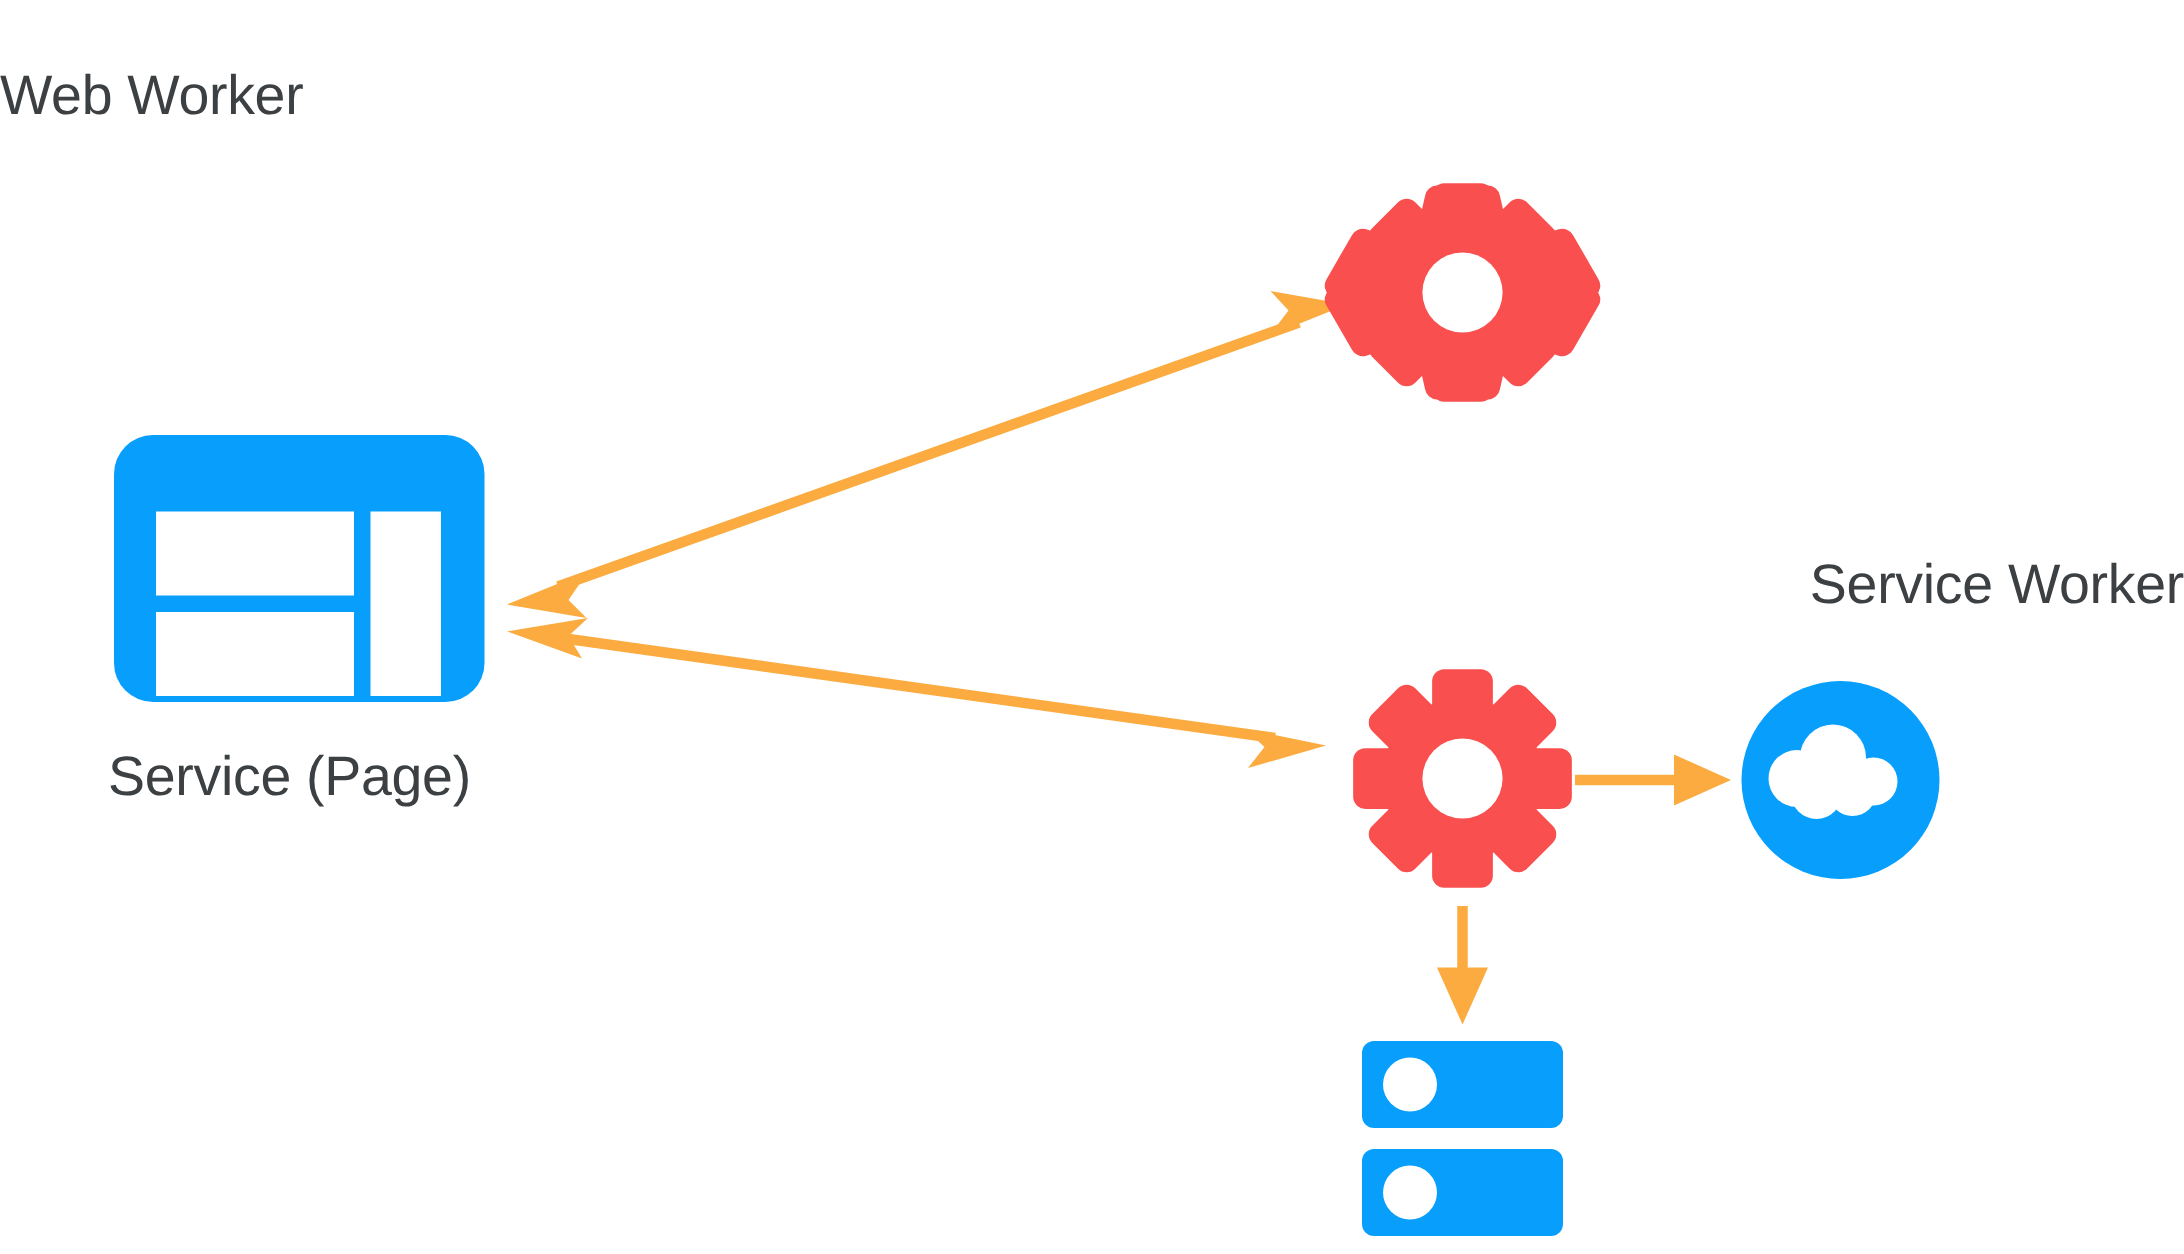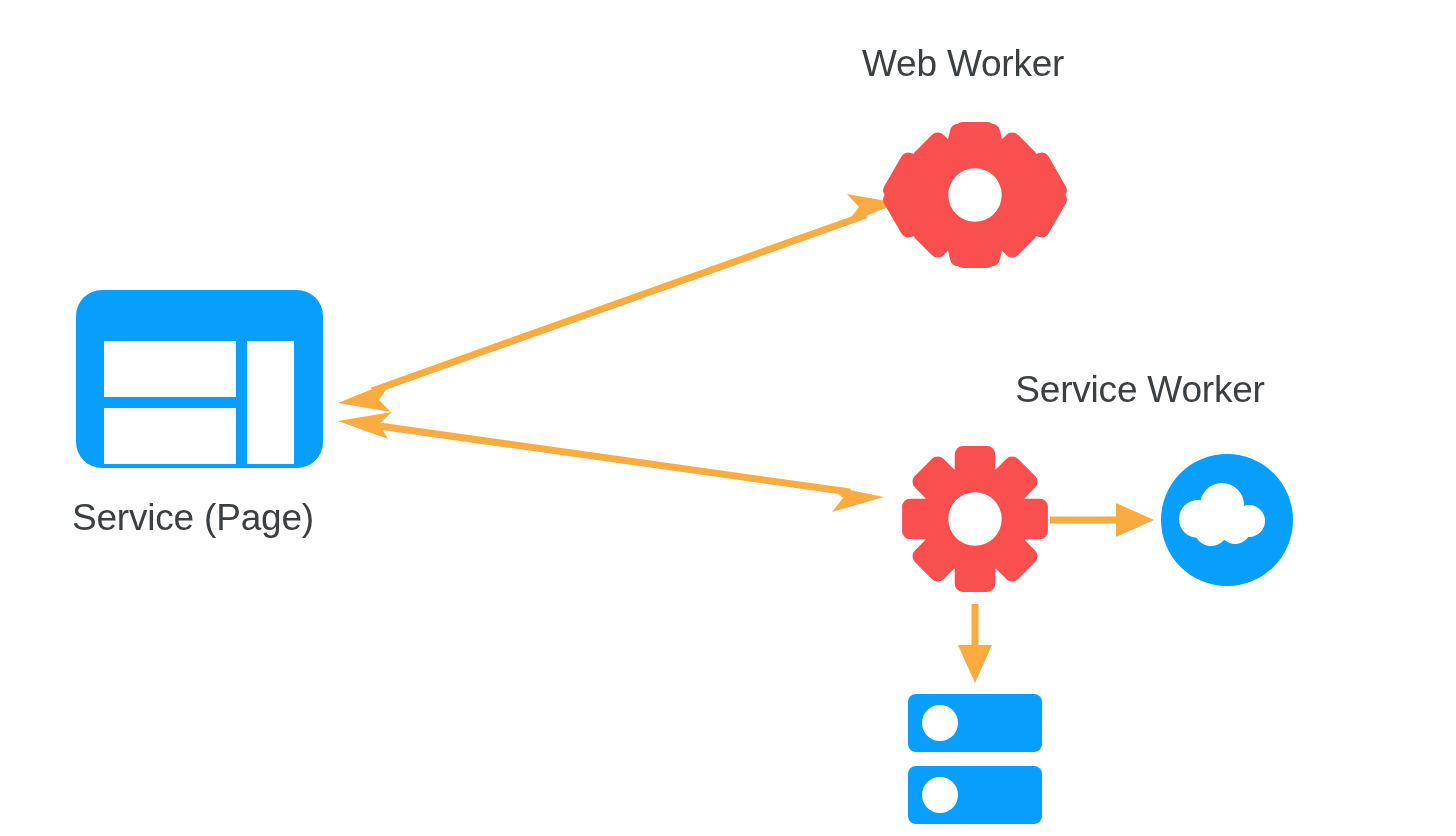--- a/index.html
+++ b/index.html
@@ -33,28 +33,27 @@
     letter-spacing: -0.2px;
     white-space: nowrap;
     line-height: 1.1;
     font-family: "Liberation Sans", "DejaVu Sans", sans-serif;
   }
   #label-web-worker {
     left: 0;
     top: 44px;
     width: 1456px;
     text-align: left;
-    padding-left: 862px;
     box-sizing: border-box;
   }
   #label-service-worker {
     left: 0;
     top: 370px;
     width: 1456px;
-    text-align: center;
+    text-align: right;
     padding-left: 824px;
     box-sizing: border-box;
   }
   #label-window {
     left: 72px;
     top: 498px;
   }
 </style>
 </head>
 <body>

